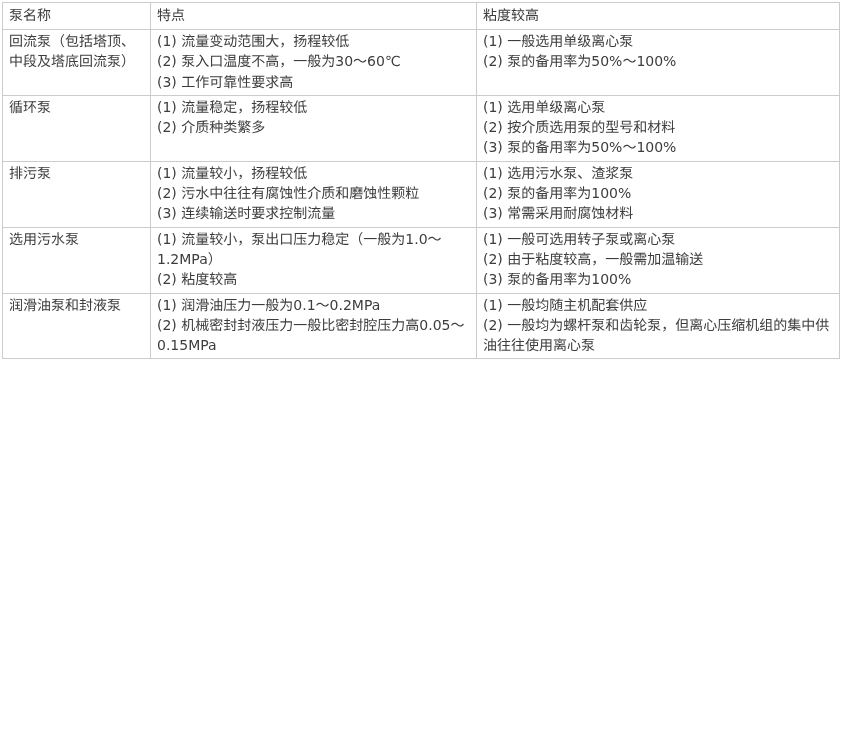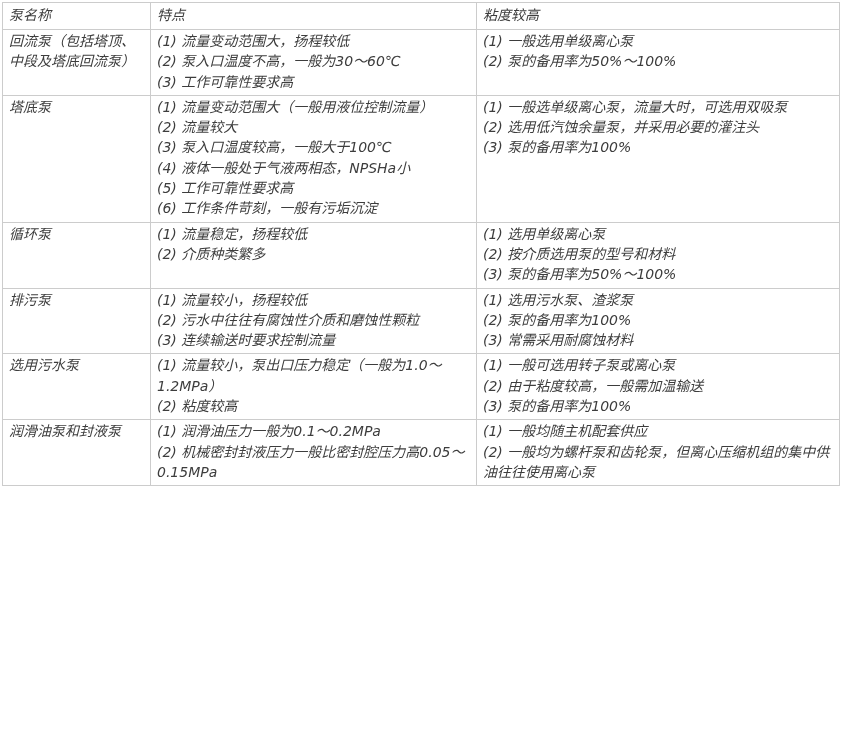--- a/index.html
+++ b/index.html
@@ -23,21 +23,20 @@
   }
   table.pump-table th,
   table.pump-table td {
     border: 1px solid #cccccc;
     padding: 1px 6px 3px 6px;
     text-align: left;
     font-weight: normal;
     white-space: pre-line;
     word-break: break-word;
     vertical-align: top;
-    font-style: italic;
   }
   col.c-name { width: 148px; }
   col.c-feat { width: 326px; }
   col.c-req  { width: auto; }
   td.name-cell { vertical-align: middle; }
   tr.head-row th { height: 22px; vertical-align: middle; }
 </style>
 </head>
 <body>
 
@@ -56,32 +55,20 @@
       </tr>
     </thead>
     <tbody>
       <tr>
         <td class="name-cell">回流泵（包括塔顶、中段及塔底回流泵）</td>
         <td>(1) 流量变动范围大，扬程较低
 (2) 泵入口温度不高，一般为30～60℃
 (3) 工作可靠性要求高</td>
         <td>(1) 一般选用单级离心泵
 (2) 泵的备用率为50%～100%</td>
-      </tr>
-      <tr>
-        <td class="name-cell">塔底泵</td>
-        <td>(1) 流量变动范围大（一般用液位控制流量）
-(2) 流量较大
-(3) 泵入口温度较高，一般大于100℃
-(4) 液体一般处于气液两相态，NPSHa小
-(5) 工作可靠性要求高
-(6) 工作条件苛刻，一般有污垢沉淀</td>
-        <td>(1) 一般选单级离心泵，流量大时，可选用双吸泵
-(2) 选用低汽蚀余量泵，并采用必要的灌注头
-(3) 泵的备用率为100%</td>
       </tr>
       <tr>
         <td class="name-cell">循环泵</td>
         <td>(1) 流量稳定，扬程较低
 (2) 介质种类繁多</td>
         <td>(1) 选用单级离心泵
 (2) 按介质选用泵的型号和材料
 (3) 泵的备用率为50%～100%</td>
       </tr>
       <tr>

